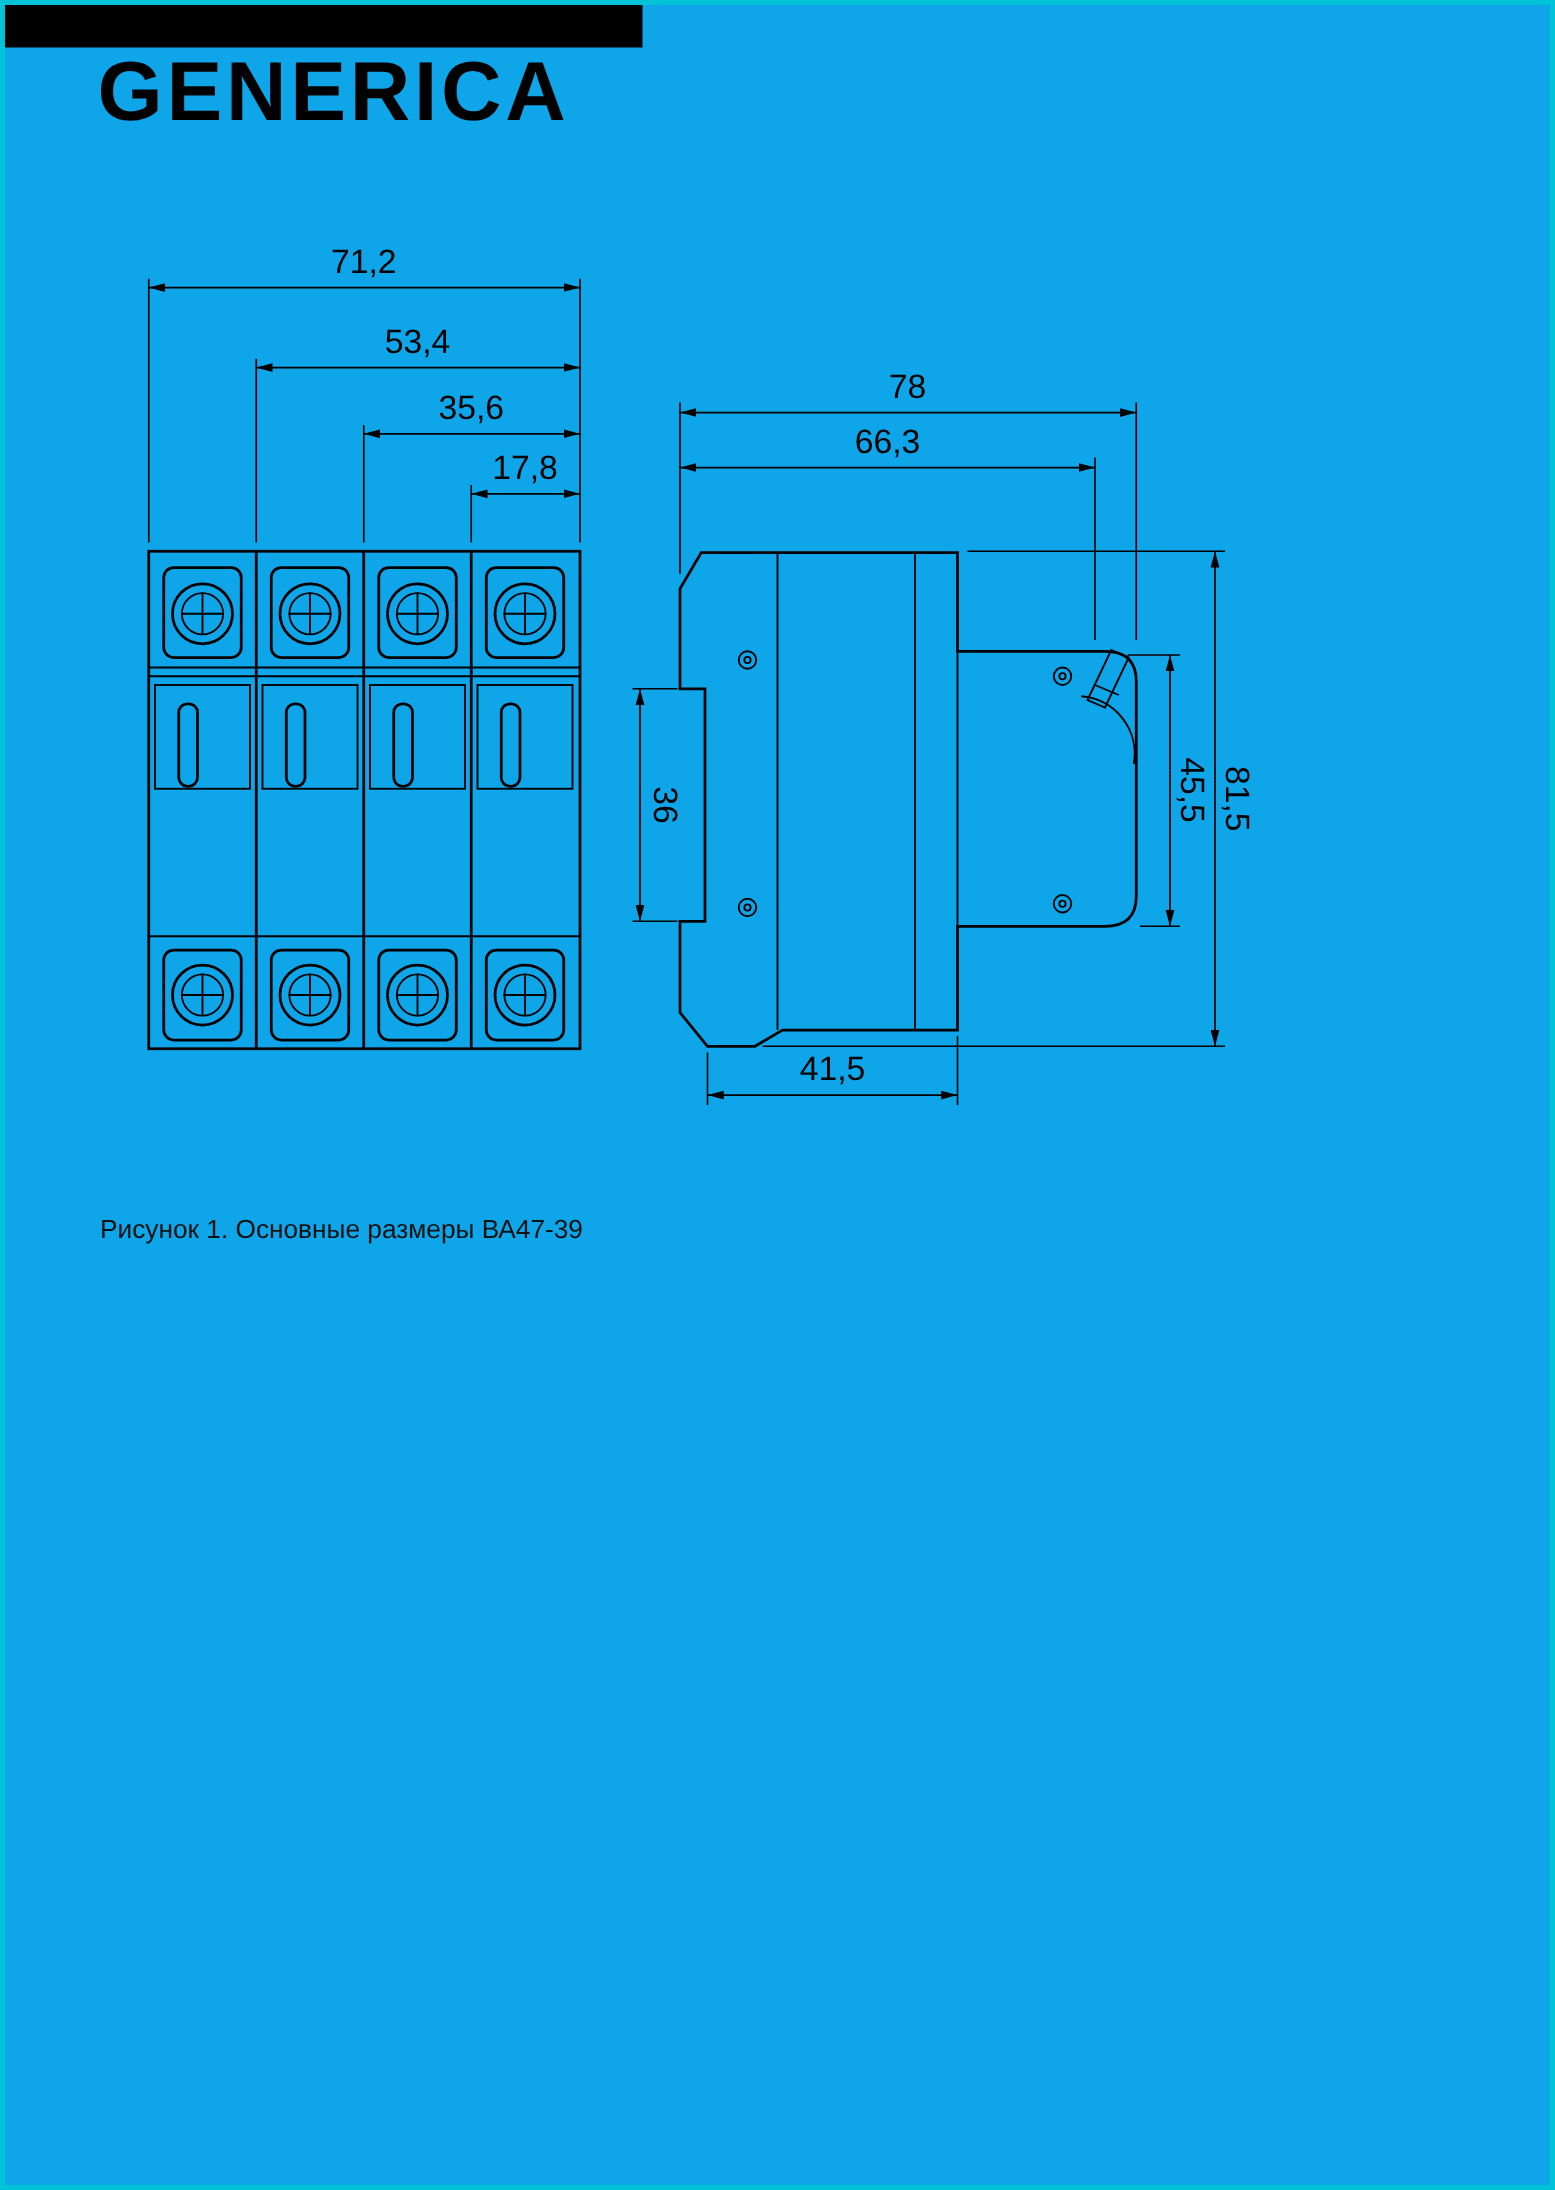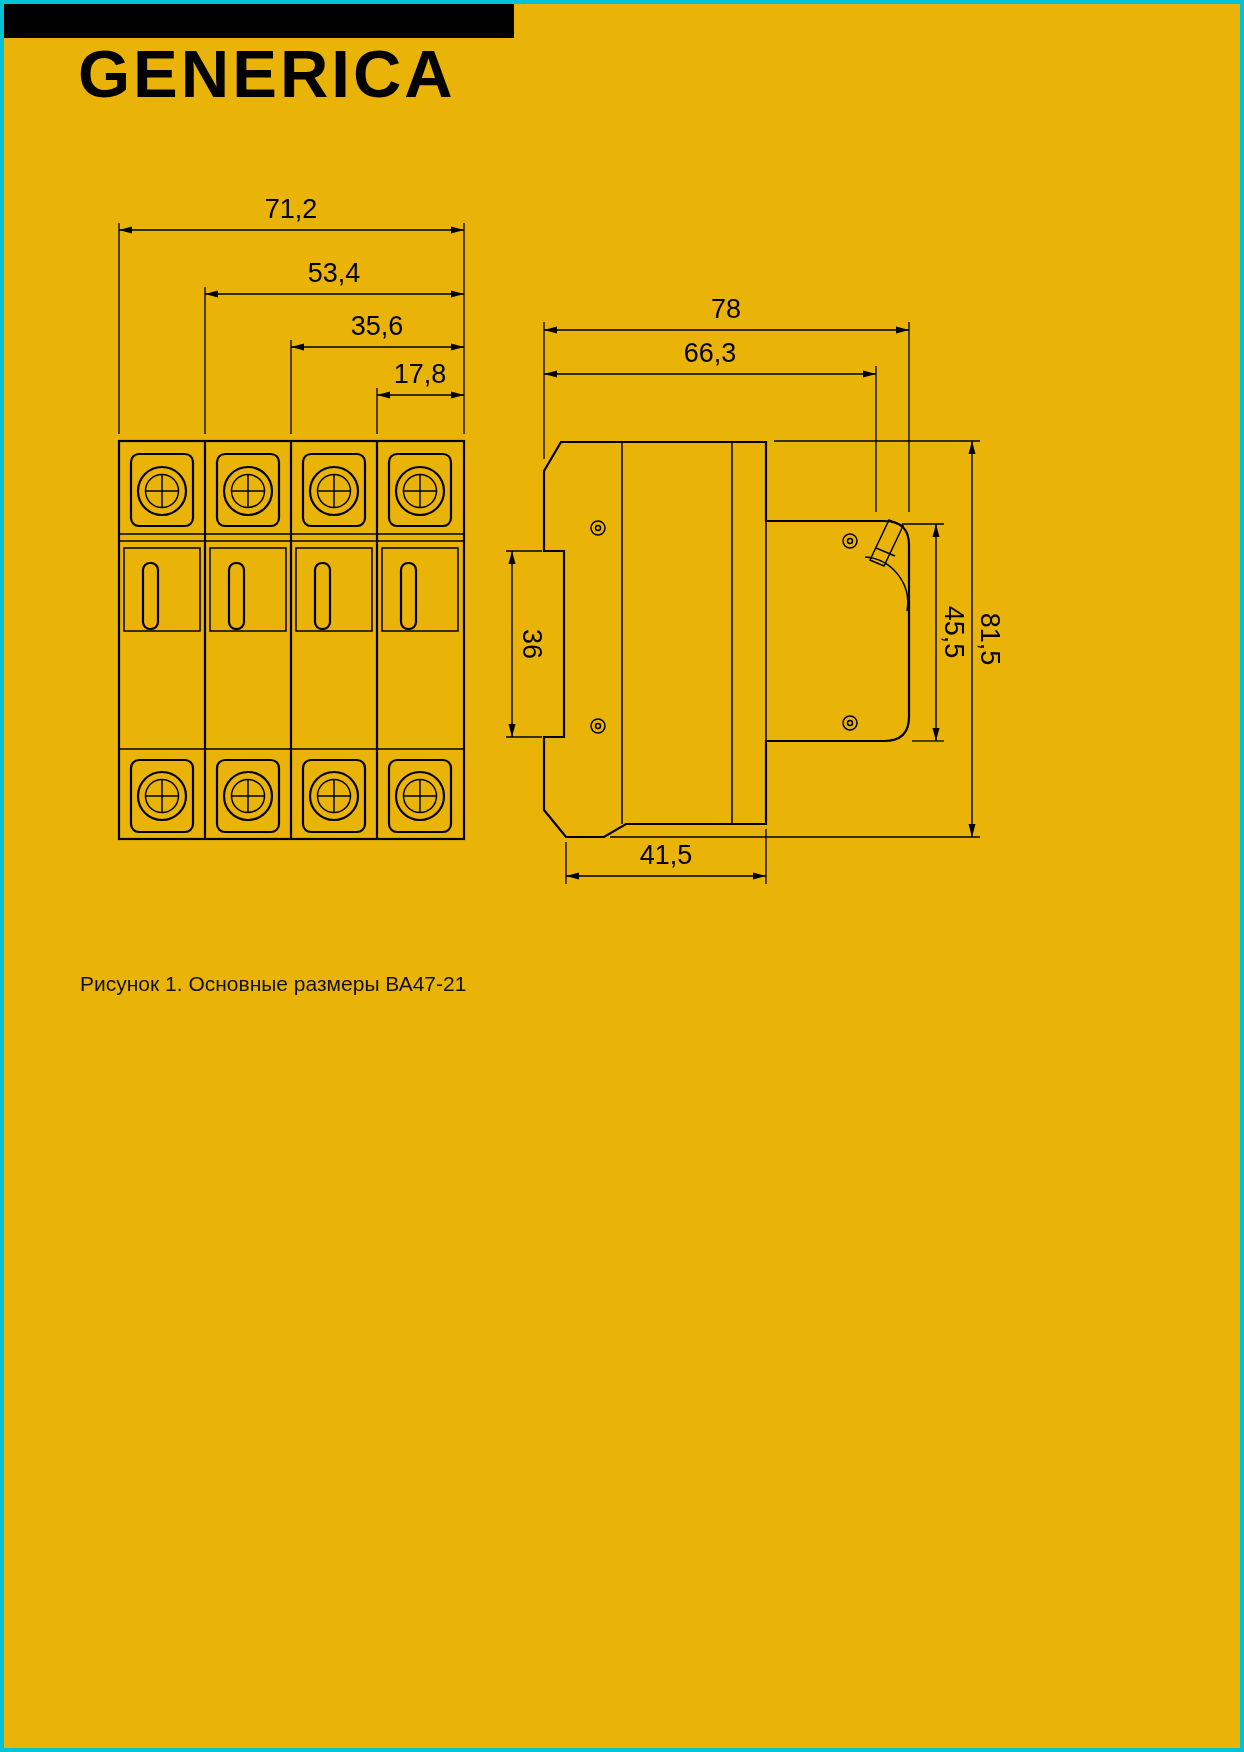--- a/index.html
+++ b/index.html
@@ -1,19 +1,19 @@
 <!DOCTYPE html>
 <html><head>
 <meta charset="utf-8">
 <style>
   html,body{margin:0;padding:0;background:#e8e8e8;}
   .page{
     position:relative;
     width:1244px;height:1752px;
-    background:#eab308;
+    background:#0ea5e9;
     border:4px solid #00c3d8;
     box-sizing:border-box;
     font-family:"Liberation Sans", sans-serif;
     overflow:hidden;
     margin:0 auto;
   }
   .brand-bar{
     position:absolute;left:0;top:0;
     width:510px;height:34px;
     background:#000000;
@@ -192,15 +192,15 @@
         <text x="986" y="644" text-anchor="middle" class="dim" transform="rotate(90,986,635)">81,5</text>
 
         <line x1="562" y1="838" x2="562" y2="880" class="ext"></line>
         <line x1="762" y1="825" x2="762" y2="880" class="ext"></line>
         <line x1="562" y1="872" x2="762" y2="872" class="dimline" marker-start="url(#arr)" marker-end="url(#arr)"></line>
         <text x="662" y="860" text-anchor="middle" class="dim">41,5</text>
       </g>
     </g>
   </svg>
 
-  <div class="caption">Рисунок 1. Основные размеры ВА47-21</div>
+  <div class="caption">Рисунок 1. Основные размеры ВА47-39</div>
 
 </div>
 
 </body></html>

